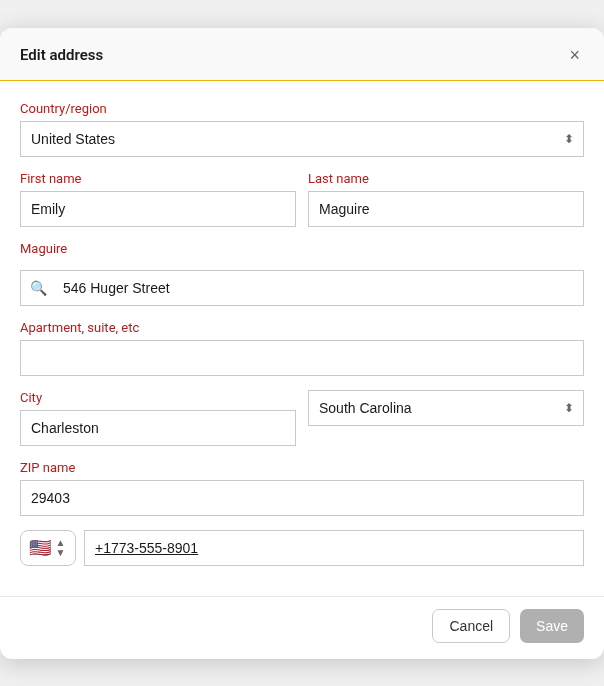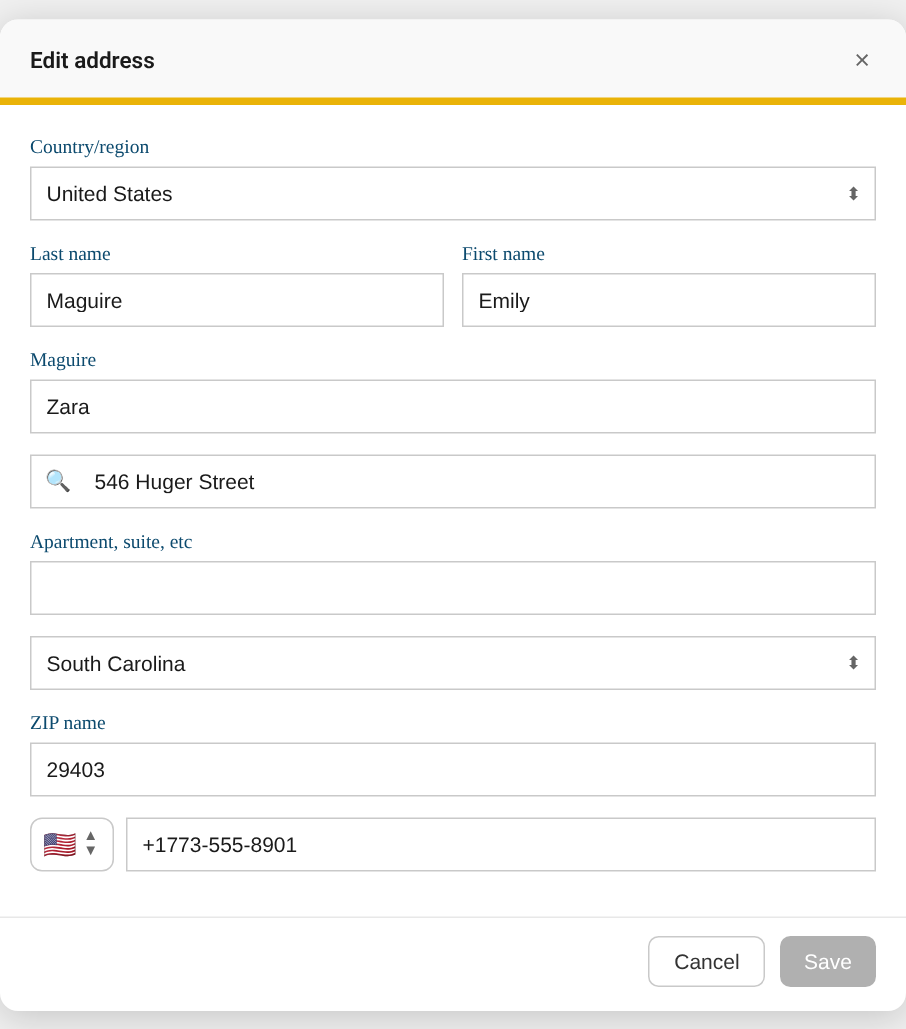--- a/index.html
+++ b/index.html
@@ -23,21 +23,21 @@
       border-radius: 12px;
       box-shadow: 0 4px 24px rgba(0,0,0,0.18);
       overflow: hidden;
     }
 
     .modal-header {
       display: flex;
       align-items: center;
       justify-content: space-between;
       padding: 16px 20px 14px 20px;
-      border-bottom: 5px solid #eab308;
+      border-bottom: 1px solid #eab308;
       background: #f9f9f9;
     }
 
     .modal-title {
       font-size: 15px;
       font-weight: 600;
       color: #1a1a1a;
     }
 
     .close-btn {
@@ -54,24 +54,23 @@
     .modal-body {
       padding: 20px 20px 16px 20px;
     }
 
     .field-group {
       margin-bottom: 14px;
     }
 
     .field-label {
       font-size: 13px;
-      color: #0c4a6e;
+      color: #b91c1c;
       margin-bottom: 5px;
       display: block;
-      font-family: Liberation Serif, serif;
     }
 
     .field-row {
       display: flex;
       gap: 12px;
       margin-bottom: 14px;
     }
 
     .field-row .field-group {
       flex: 1;
@@ -157,20 +156,21 @@
     .flag-chevron {
       font-size: 10px;
       color: #666;
       display: flex;
       flex-direction: column;
       line-height: 1;
     }
 
     .phone-input {
       flex: 1;
+      text-decoration: underline;
     }
 
     .modal-footer {
       display: flex;
       justify-content: flex-end;
       align-items: center;
       gap: 10px;
       padding: 12px 20px 16px 20px;
       border-top: 1px solid #e8e8e8;
     }
@@ -216,47 +216,50 @@
           <option>Canada</option>
           <option>United Kingdom</option>
           <option>Australia</option>
         </select>
         <span class="select-arrow">⬍</span>
       </div>
     </div>
 
     <div class="field-row">
       <div class="field-group">
+        <label class="field-label">First name</label>
+        <input type="text" value="Emily" style="">
+      </div>
+      <div class="field-group">
         <label class="field-label">Last name</label>
         <input type="text" value="Maguire" style="">
       </div>
-      <div class="field-group">
-        <label class="field-label">First name</label>
-        <input type="text" value="Emily" style="">
-      </div>
     </div>
 
     <div class="field-group">
       <label class="field-label">Maguire</label>
-      <input type="text" value="Zara" style="">
     </div>
 
     <div class="field-group">
       <div class="address-field-wrapper">
         <span class="search-icon">🔍</span>
         <input type="text" value="546 Huger Street" style="">
       </div>
     </div>
 
     <div class="field-group">
       <label class="field-label">Apartment, suite, etc</label>
       <input type="text" style="">
     </div>
 
     <div class="field-row">
+      <div class="field-group">
+        <label class="field-label">City</label>
+        <input type="text" value="Charleston" style="">
+      </div>
       <div class="field-group">
         <div class="select-wrapper">
           <select>
             <option>Alabama</option><option>Alaska</option><option>Arizona</option>
             <option>Arkansas</option><option>California</option><option>Colorado</option>
             <option>Connecticut</option><option>Delaware</option><option>Florida</option>
             <option>Georgia</option><option>Hawaii</option><option>Idaho</option>
             <option>Illinois</option><option>Indiana</option><option>Iowa</option>
             <option>Kansas</option><option>Kentucky</option><option>Louisiana</option>
             <option>Maine</option><option>Maryland</option><option>Massachusetts</option>

